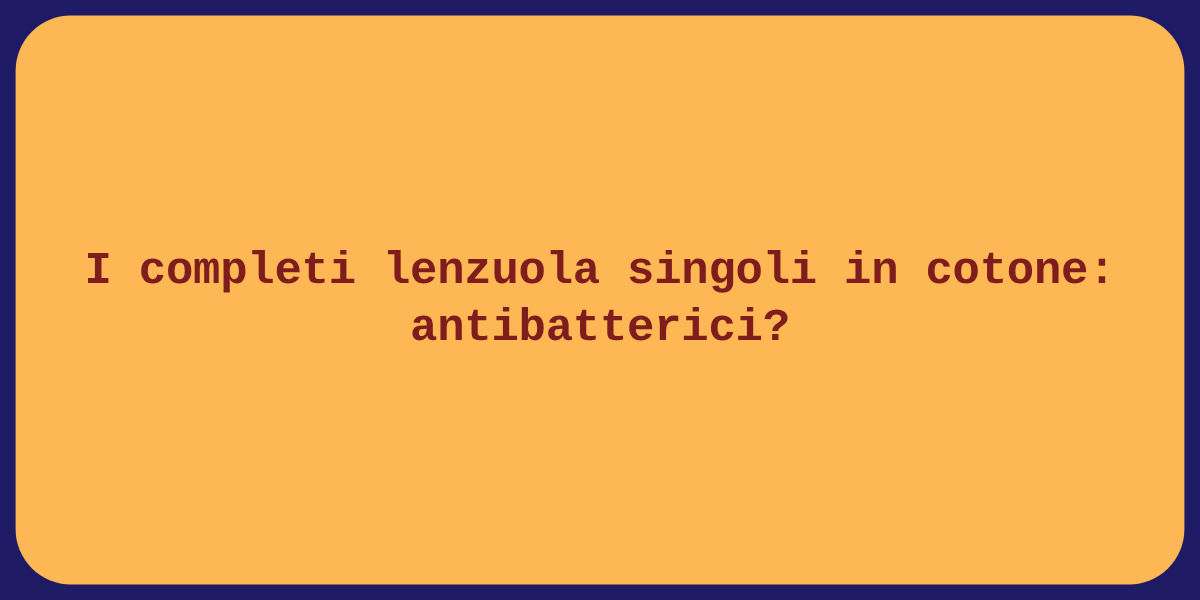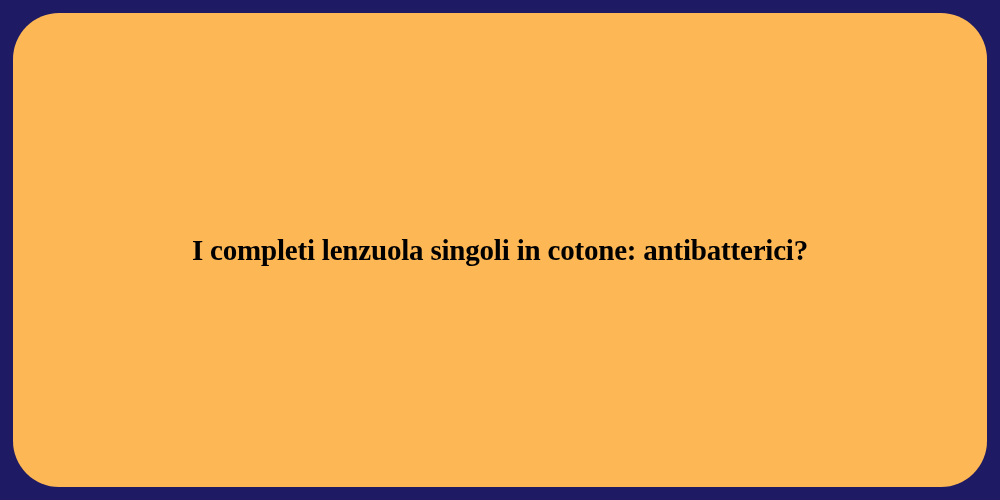--- a/index.html
+++ b/index.html
@@ -32,23 +32,23 @@
     border-radius: 46px;
     display: flex;
     align-items: center;
     justify-content: center;
     text-align: center;
     padding: 0 40px;
   }
 
   .banner-headline {
     margin: 0;
-    color: #000000;
-    font-family: Liberation Serif, serif;
-    font-size: 29px;
+    color: #7f1d1d;
+    font-family: Liberation Mono, monospace;
+    font-size: 38px;
     font-weight: 700;
     letter-spacing: -0.2px;
     line-height: 1.25;
     max-width: 900px;
   }
 </style>
 </head>
 <body>
 
 <div class="banner-frame">

